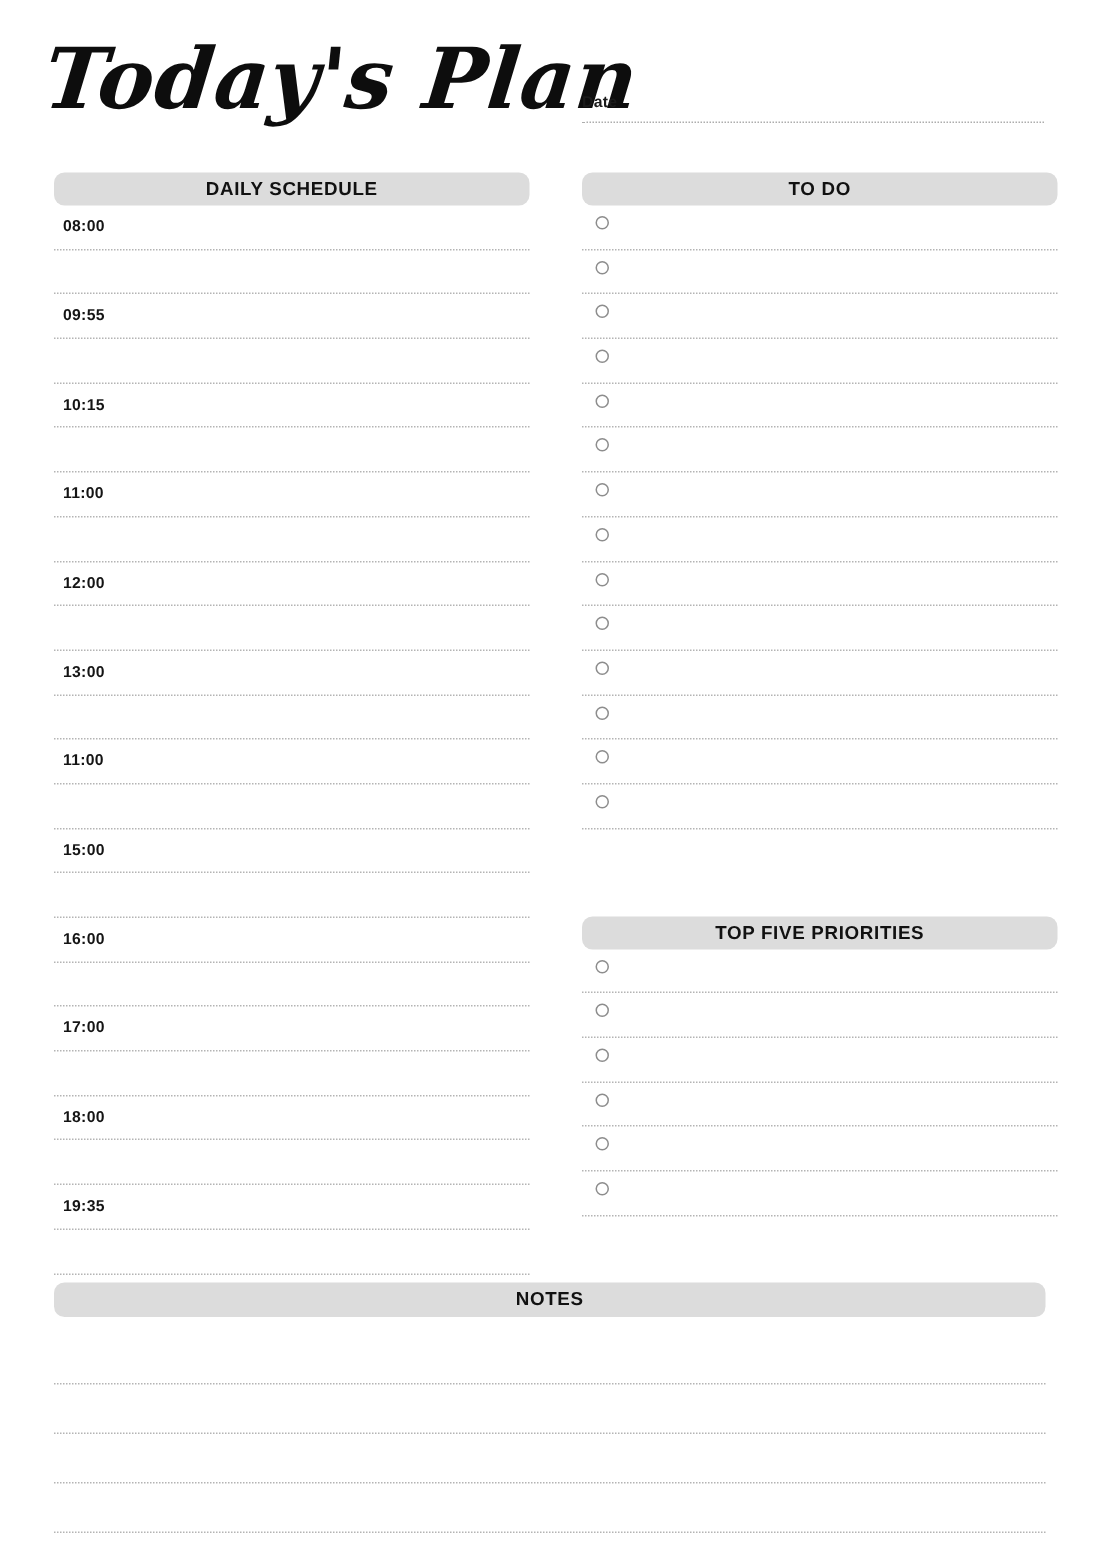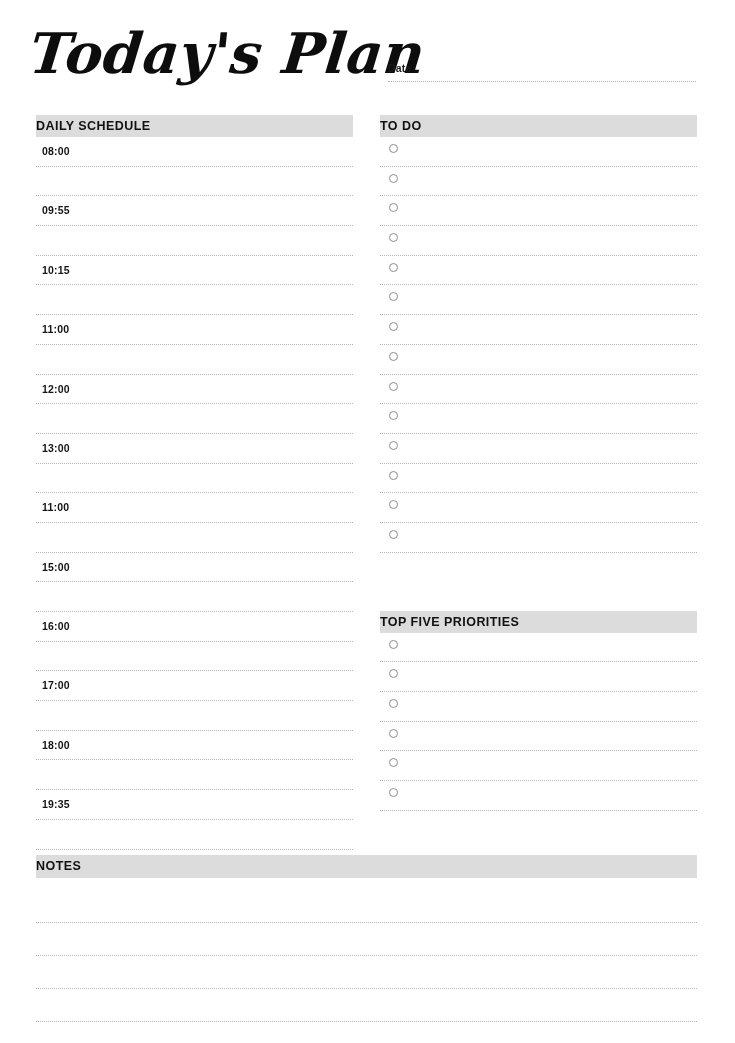--- a/index.html
+++ b/index.html
@@ -64,40 +64,42 @@
 
   
   #col-left {
     position: absolute;
     left: 36px;
     top: 115px;
     width: 317px;
   }
   #col-right {
     position: absolute;
-    left: 380px;
+    left: 388px;
     top: 115px;
     width: 317px;
   }
   #notes-section {
     position: absolute;
     left: 36px;
     top: 855px;
     width: 661px;
   }
 
   
   .band {
     background: #dcdcdc;
     height: 22px;
     line-height: 22px;
+    text-align: center;
     font-size: 12.5px;
     font-weight: 700;
     letter-spacing: 0.45px;
     color: #111111;
+    border-radius: 7px;
   }
   .band-wide {
     height: 23px;
     line-height: 23px;
   }
 
   
   .sched-row {
     position: relative;
     height: 29.7px;

